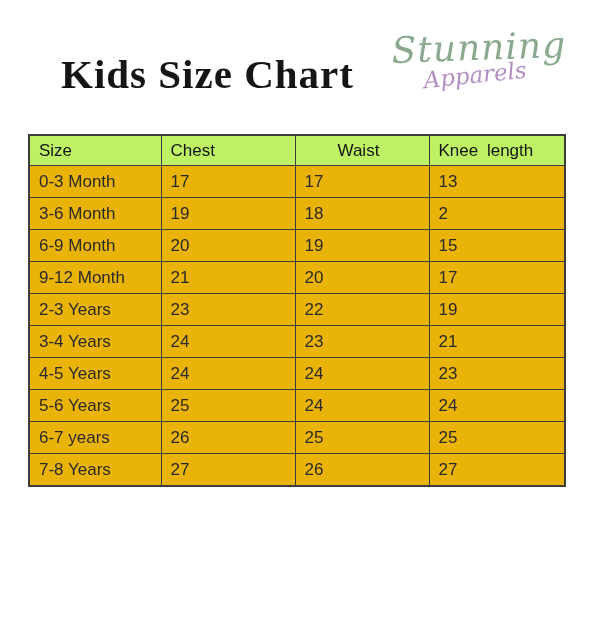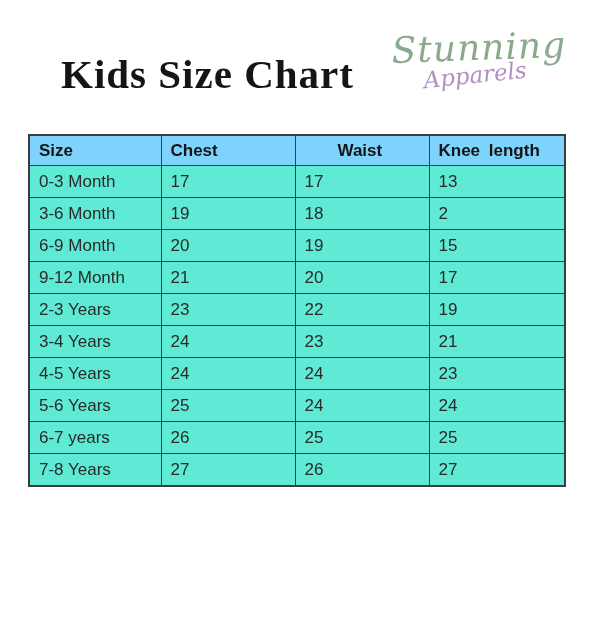--- a/index.html
+++ b/index.html
@@ -66,31 +66,31 @@
   .size-table th, .size-table td {
     border: 1px solid #3d3d3d;
     text-align: left;
     vertical-align: middle;
     font-size: 17px;
     padding: 0 2px 0 9px;
     overflow: hidden;
     white-space: nowrap;
   }
   .size-table th {
-    background: #7dd3fc;
+    background: #bef264;
     height: 29px;
-    font-weight: 700;
+    font-weight: 400;
     color: #141414;
     word-spacing: 4px;
   }
   .size-table th.waist-header {
     padding-left: 42px;
   }
   .size-table td {
-    background: #5eead4;
+    background: #eab308;
     height: 31px;
     color: #2a2a2a;
   }
 </style>
 </head>
 <body>
 
 <div>
 
   <h1 class="page-title">Kids Size Chart</h1>

